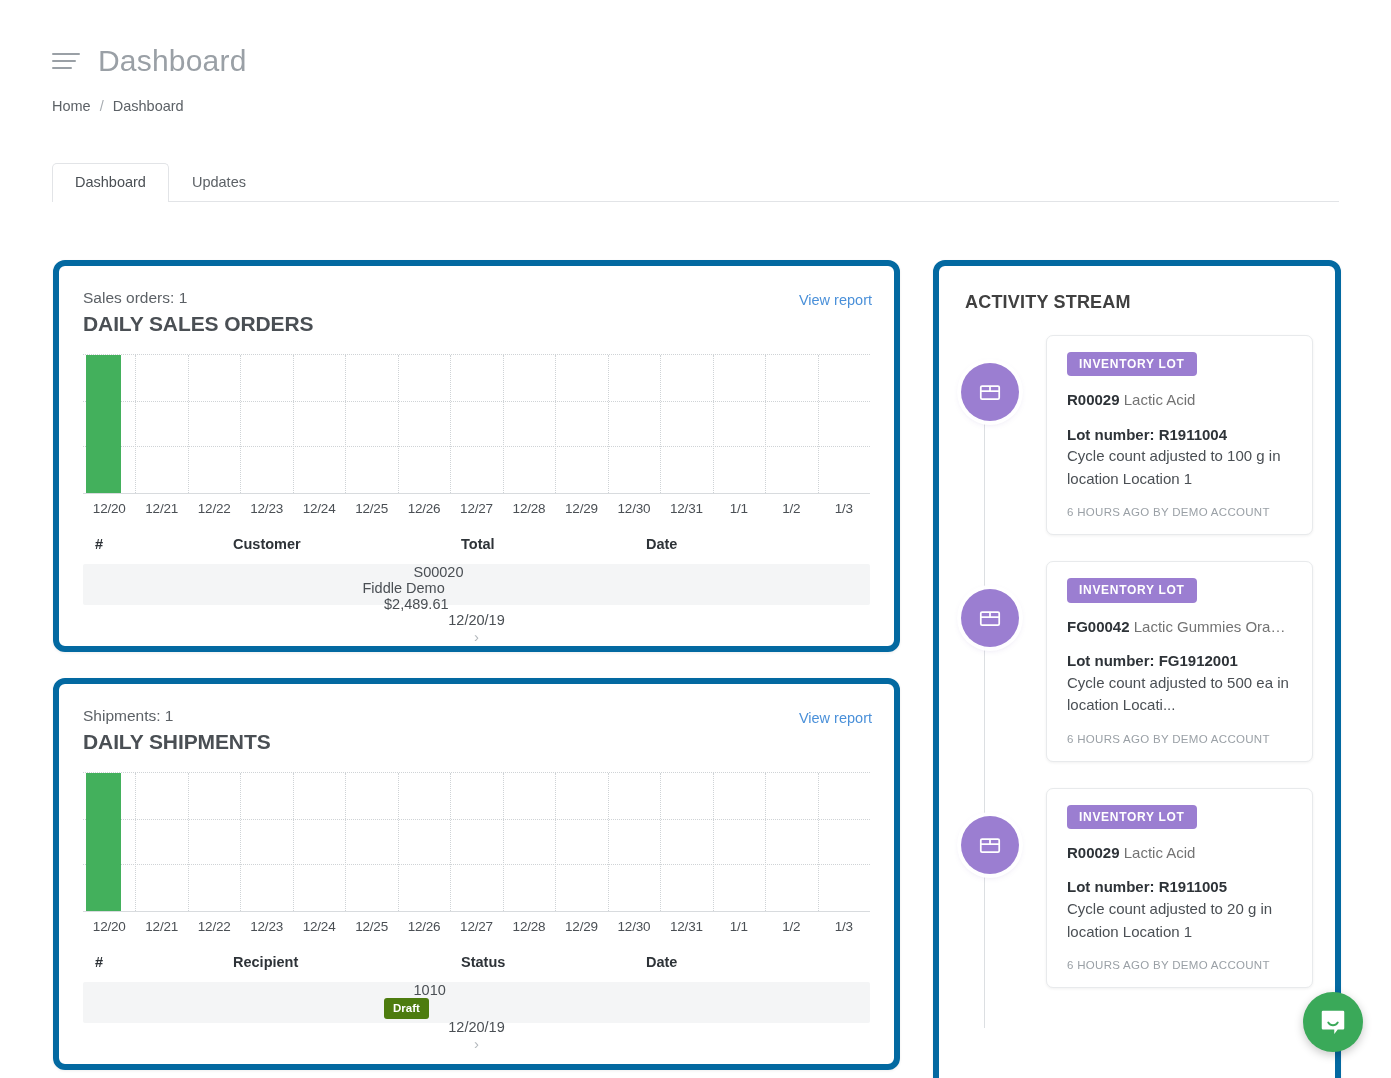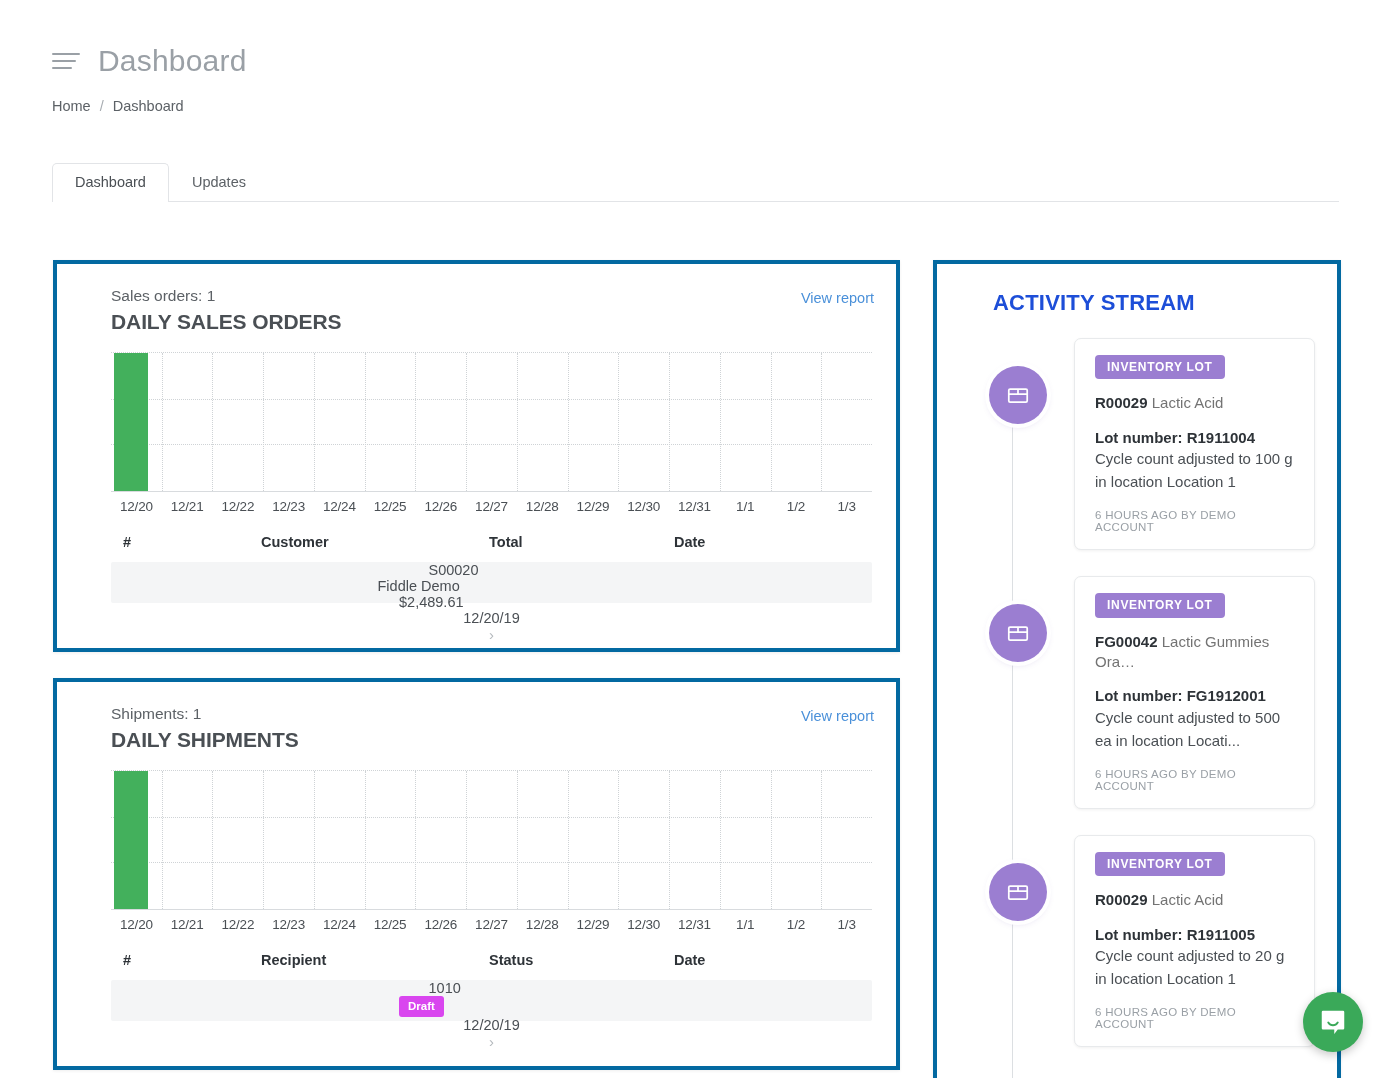--- a/index.html
+++ b/index.html
@@ -47,23 +47,22 @@
   }
   .tab.active {
     background: #ffffff; border-color: #e2e4e7;
     border-top-left-radius: 5px; border-top-right-radius: 5px;
     color: #4a4f54;
   }
 
   
   .card {
     position: absolute; background: #ffffff;
-    border: 4px solid #0369a1; border-radius: 0;
+    border: 6px solid #0369a1; border-radius: 12px;
     box-shadow: 0 1px 3px rgba(0,0,0,.07);
-    padding-left: 30px;
   }
   #sales-card { left: 53px; top: 260px; width: 847px; height: 392px; }
   #ship-card  { left: 53px; top: 678px; width: 847px; height: 392px; }
   #activity-card { left: 933px; top: 260px; width: 408px; height: 840px; }
 
   .card-head { padding: 22px 24px 0 24px; position: relative; }
   .metric-line { font-size: 15.5px; color: #5c6166; line-height: 1.3; }
   .card-title {
     font-size: 21px; font-weight: bold; color: #4a4f54;
     letter-spacing: -0.1px; margin-top: 3px; line-height: 1.2;
@@ -103,29 +102,29 @@
     background: #f4f5f6; height: 41px; border-radius: 2px;
     cursor: pointer; position: relative; flex-direction: column;
   }
   .dt-row .c { font-size: 14.5px; color: #4a4f54; }
   .c1 { width: 150px; padding-left: 12px; }
   .c2 { width: 228px; }
   .c3 { width: 185px; }
   .c4 { flex: 1; }
   .chev { width: 34px; text-align: center; color: #b4b9bd; font-size: 15px; }
   .badge-draft {
-    display: inline-block; background: #d946ef; color: #ffffff;
+    display: inline-block; background: #4d7c0f; color: #ffffff;
     font-size: 11.5px; font-weight: bold; padding: 3px 9px;
     border-radius: 3px; line-height: 1.3;
   }
 
   
   .as-title {
-    padding: 26px 0 0 26px; font-size: 22px; font-weight: bold;
-    color: #1d4ed8; letter-spacing: .2px;
+    padding: 26px 0 0 26px; font-size: 18px; font-weight: bold;
+    color: #404040; letter-spacing: .2px;
   }
   .as-body { position: relative; padding: 22px 22px 0 22px; }
   .as-rail {
     position: absolute; left: 45px; top: 58px; bottom: -40px;
     width: 1px; background: #dcdfe2;
   }
   .as-item { position: relative; display: flex; margin-bottom: 26px; }
   .as-bullet {
     position: relative; z-index: 2; flex: 0 0 58px;
     width: 58px; height: 58px; border-radius: 50%;

